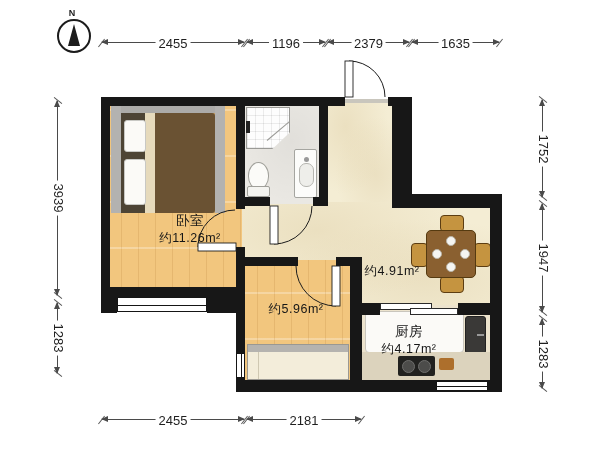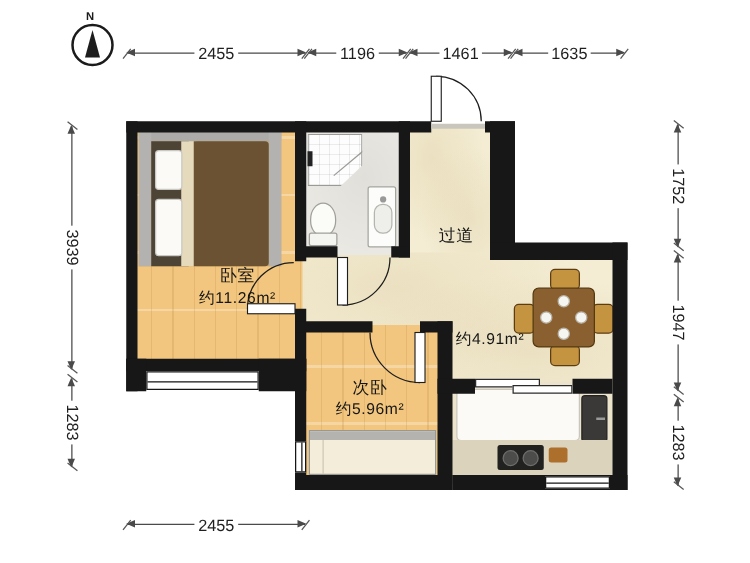--- a/index.html
+++ b/index.html
@@ -192,61 +192,69 @@
     <rect x="270" y="206" width="8" height="38" fill="#ffffff" stroke="#1d1d1d" stroke-width="0.9"></rect>
     <path d="M336 306 A40 40 0 0 1 296 266" fill="none" stroke="#1d1d1d" stroke-width="1"></path>
     <rect x="332" y="266" width="8" height="40" fill="#ffffff" stroke="#1d1d1d" stroke-width="0.9"></rect>
   </svg>
 
   <div class="room-label" style="left:130px;top:212px;width:120px">
     <div class="rname">卧室</div>
     <div class="rarea">约11.26m²</div>
   </div>
   <div class="room-label" style="left:325px;top:180px;width:80px">
-    <div class="rname">过道</div>
   </div>
   <div class="room-label" style="left:352px;top:263px;width:80px">
     <div class="rarea">约4.91m²</div>
   </div>
   <div class="room-label" style="left:255px;top:301px;width:82px">
-    <div class="rname">次卧</div>
     <div class="rarea">约5.96m²</div>
   </div>
+  <div class="room-label" style="left:366px;top:323px;width:86px">
+    <div class="rname">厨房</div>
+    <div class="rarea">约4.17m²</div>
+  </div>
 
   <div class="dim dim-h" style="left:101px;top:36px;width:144px">
     <i class="ln"></i>
       <i class="tk tk-l"></i>
       <i class="tk tk-r"></i>
     <span class="lab">2455</span>
   </div>
   <div class="dim dim-h" style="left:246px;top:36px;width:80px">
     <i class="ln"></i>
       <i class="tk tk-l"></i>
       <i class="tk tk-r"></i>
     <span class="lab">1196</span>
   </div>
   <div class="dim dim-h" style="left:327px;top:36px;width:83px">
     <i class="ln"></i>
       <i class="tk tk-l"></i>
       <i class="tk tk-r"></i>
-    <span class="lab">1461</span>
+    <span class="lab">2379</span>
   </div>
   <div class="dim dim-h" style="left:411px;top:36px;width:89px">
     <i class="ln"></i>
       <i class="tk tk-l"></i>
       <i class="tk tk-r"></i>
     <span class="lab">1635</span>
   </div>
 
   <div class="dim dim-h" style="left:101px;top:413px;width:144px">
     <i class="ln"></i>
       <i class="tk tk-l"></i>
       <i class="tk tk-r"></i>
     <span class="lab">2455</span>
   </div>
+  <div class="dim dim-h" style="left:246px;top:413px;width:116px">
+    <i class="ln"></i>
+      <i class="tk tk-l"></i>
+      <i class="tk tk-r"></i>
+    <span class="lab">2181</span>
+  </div>
 
   <div class="dim dim-v" style="left:51px;top:100px;height:196px">
     <i class="ln"></i>
       <i class="tk tk-t"></i>
       <i class="tk tk-b"></i>
     <span class="lab">3939</span>
   </div>
   <div class="dim dim-v" style="left:51px;top:302px;height:72px">
     <i class="ln"></i>
       <i class="tk tk-t"></i>

